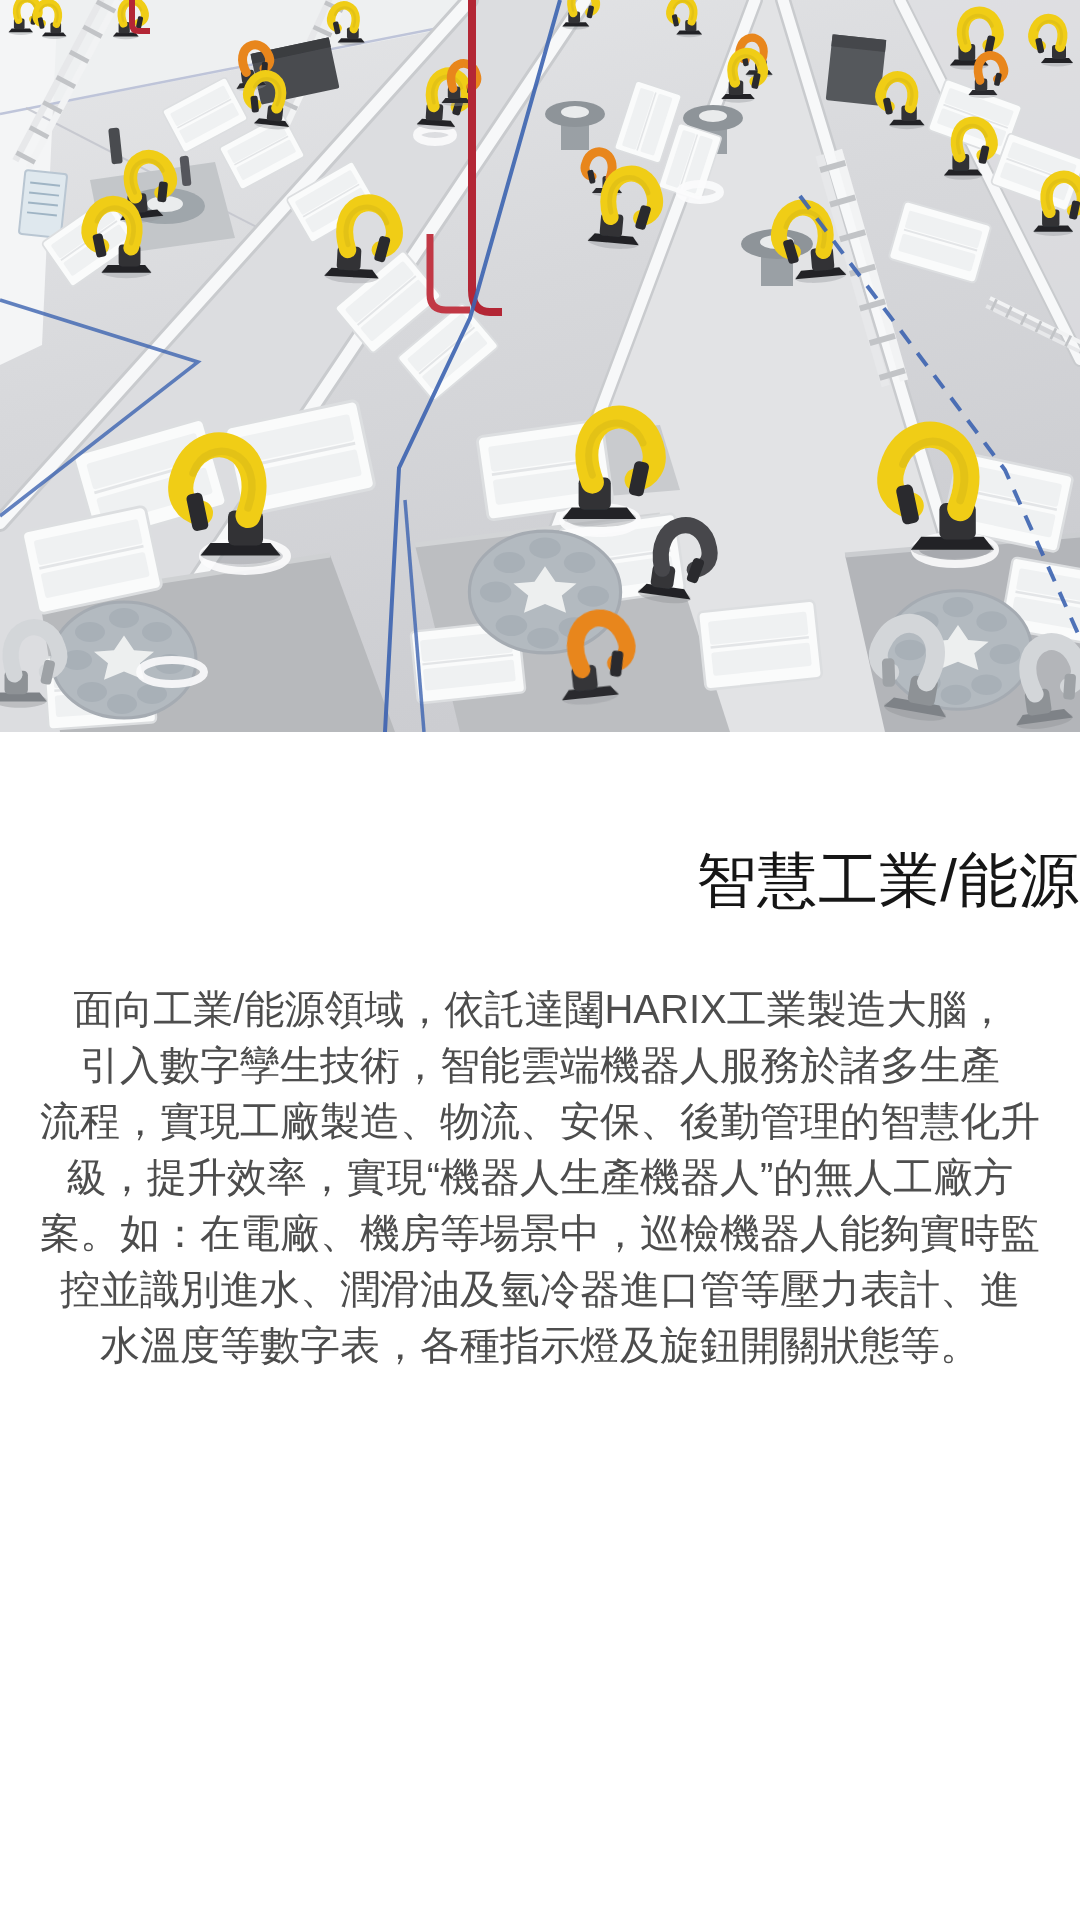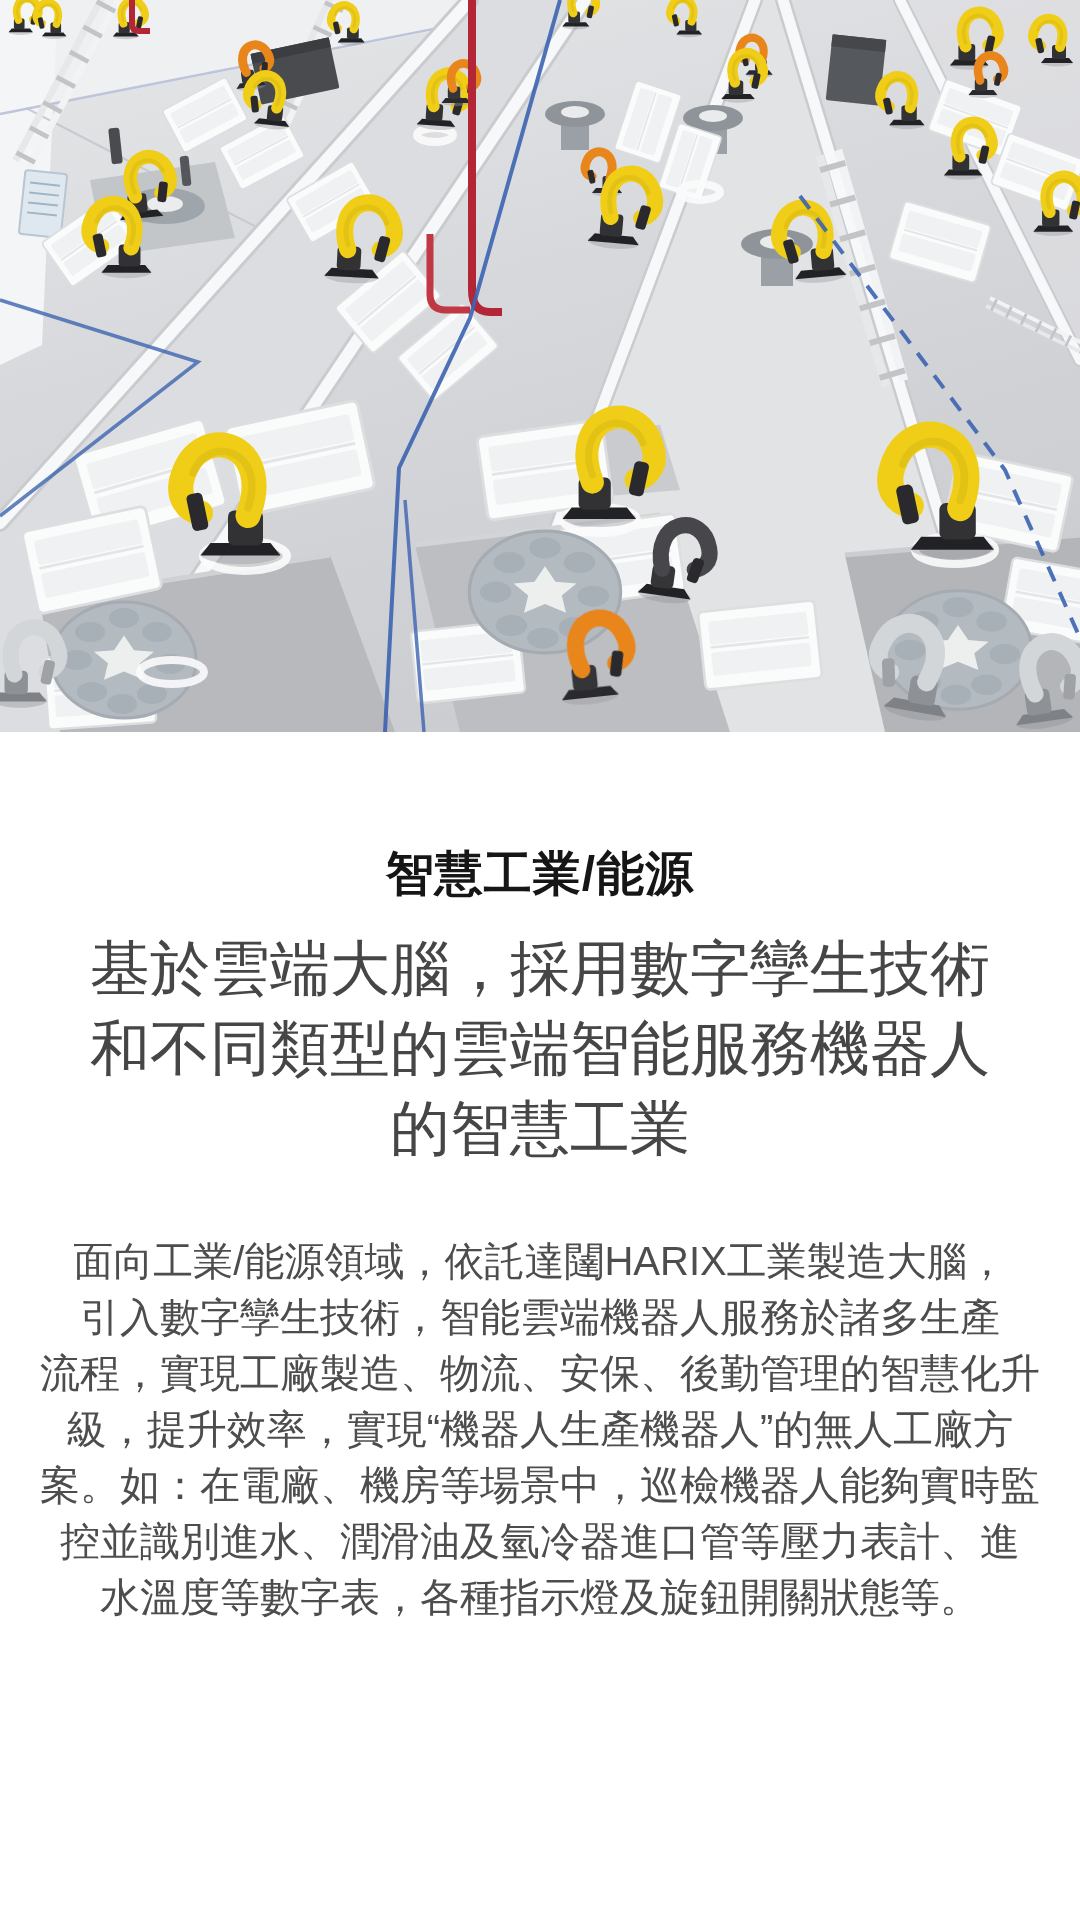--- a/index.html
+++ b/index.html
@@ -18,25 +18,26 @@
     height:732px;
     background:#d7d8db;
     overflow:hidden;
   }
   .hero svg{display:block;width:1080px;height:732px;}
   .content{
     text-align:center;
   }
   .title{
     margin:113px 0 0 0;
-    font-size:48px;
+    font-size:60px;
     line-height:1.2;
-    font-weight:700;
+    font-weight:400;
     color:#161616;
     letter-spacing:1px;
+    text-align:right;
   }
   .subtitle{
     margin:26px 0 0 0;
     font-size:60px;
     line-height:80px;
     font-weight:400;
     color:#464646;
     white-space:pre;
     letter-spacing:0px;
   }
@@ -320,23 +321,20 @@
           <polyline points="405,500 424,732" stroke-width="3.5" opacity="0.8"></polyline>
           <polyline points="0,300 198,362 0,516" stroke-width="3.5" opacity="0.8"></polyline>
           <path d="M800,196 L1005,470 L1080,638" stroke-width="4" stroke-dasharray="16 12" opacity="0.9"></path>
         </g>
       </g>
     </svg>
   </div>
 
   <div class="content">
     <h1 class="title">智慧工業/能源</h1>
-    <h2 class="subtitle">基於雲端大腦，採用數字孿生技術
-和不同類型的雲端智能服務機器人
-的智慧工業</h2>
     <p class="body-text">面向工業/能源領域，依託達闥HARIX工業製造大腦，
 引入數字孿生技術，智能雲端機器人服務於諸多生產
 流程，實現工廠製造、物流、安保、後勤管理的智慧化升
 級，提升效率，實現“機器人生產機器人”的無人工廠方
 案。如：在電廠、機房等場景中，巡檢機器人能夠實時監
 控並識別進水、潤滑油及氫冷器進口管等壓力表計、進
 水溫度等數字表，各種指示燈及旋鈕開關狀態等。</p>
   </div>
 
 </div>

